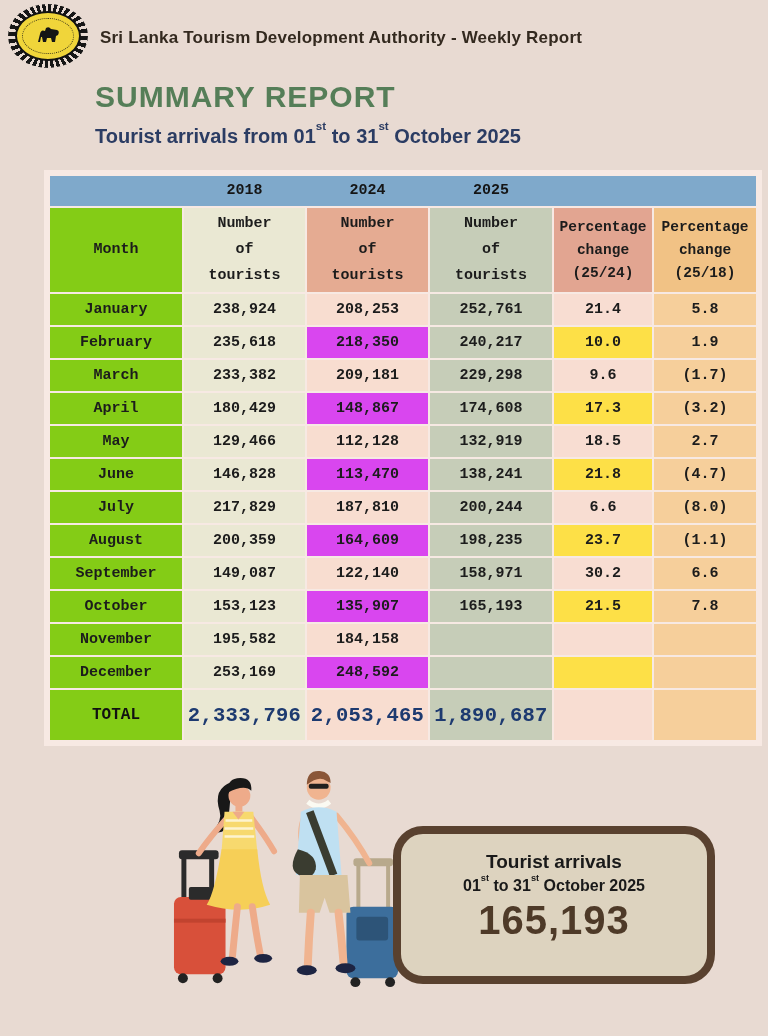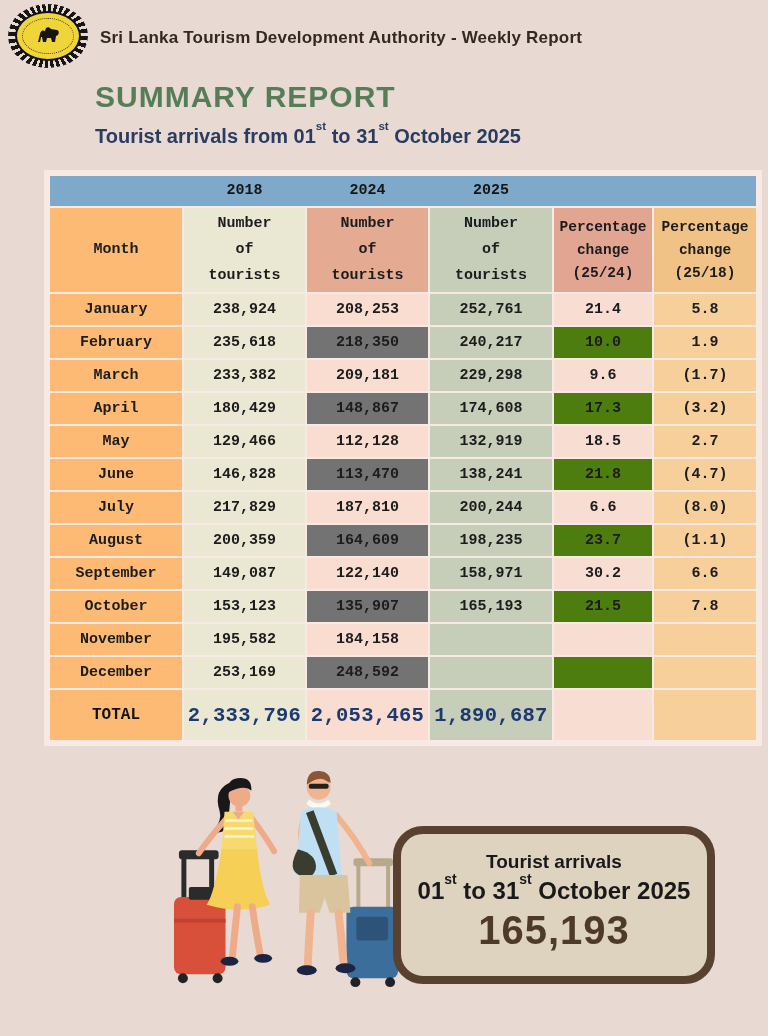--- a/index.html
+++ b/index.html
@@ -53,44 +53,44 @@
     overflow:hidden;padding:0;
   }
   .yr-row td{height:30px;background:#7fa9cb;position:relative;}
   .yr{position:absolute;top:0;height:30px;line-height:30px;text-align:center;font-weight:bold;font-size:15px;color:#151515;}
   .yr-2018{left:134px;width:121px;}
   .yr-2024{left:257px;width:121px;}
   .yr-2025{left:380px;width:122px;}
   .hdr-row td{height:84px;white-space:pre-line;line-height:26px;font-size:15px;}
   .hdr-row td.pct{font-size:14.5px;line-height:23px;}
   tr.data-row td{height:31px;}
-  .c-month{background:#fdba74;text-align:left;padding-left:10px;}
+  .c-month{background:#84cc16;text-align:left;padding-left:10px;}
   .hdr-row .c-month{text-align:center;padding-left:0;}
   .c-2018{background:#eae8d3;}
   .c-2024{background:#f8ddd0;}
   .c-2024.hd{background:#e5ab92;}
-  .c-2024.alt{background:#737373;}
+  .c-2024.alt{background:#d946ef;}
   .c-2025{background:#c6cdb8;}
   .c-2524{background:#f8ddd2;}
   .c-2524.hd{background:#e2a591;}
-  .c-2524.alt{background:#4d7c0f;}
+  .c-2524.alt{background:#fde047;}
   .c-2518{background:#f6cf9b;}
   .c-2518.hd{background:#f1c285;}
   .total-row td{height:50px;}
   .total-row .total-label{font-size:16px;color:#111;}
   .total-row .total-val{font-size:20.5px;color:#1d3a70;letter-spacing:.3px;}
   
   .illustration{position:absolute;left:172px;top:762px;}
   .callout{
     position:absolute;left:393px;top:826px;width:322px;height:158px;
     background:#ddd3bf;border:8px solid #59412f;border-radius:30px;
     box-sizing:border-box;text-align:center;padding-top:17px;
   }
   .co-line1{font-size:19px;font-weight:bold;color:#191919;}
-  .co-line2{font-size:24px;font-weight:bold;color:#191919;margin-top:4px;}
+  .co-line2{font-size:16px;font-weight:bold;color:#191919;margin-top:4px;}
   .co-value{font-size:40px;font-weight:bold;color:#4e3a28;margin-top:3px;letter-spacing:1px;}
 </style>
 </head>
 <body>
 
 <div class="logo">
   <div class="sun"></div>
   <div class="disc"></div>
   <div class="ring"></div>
   <svg width="26" height="22" viewBox="0 0 26 22">

